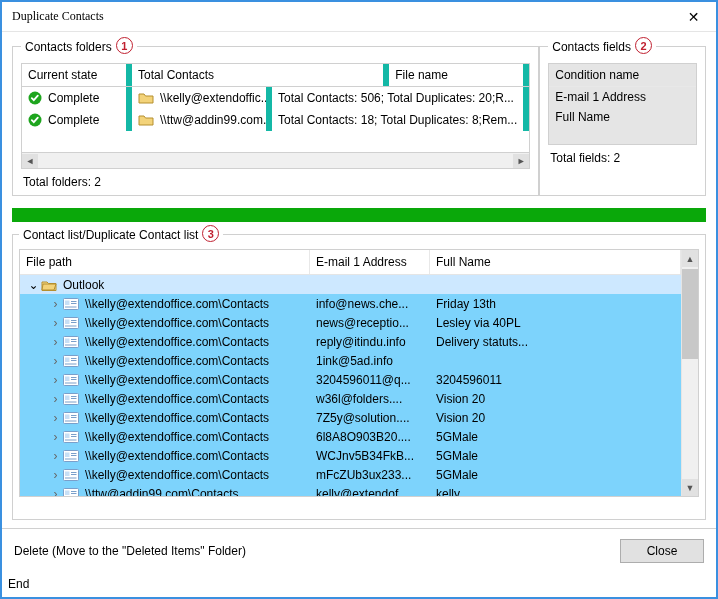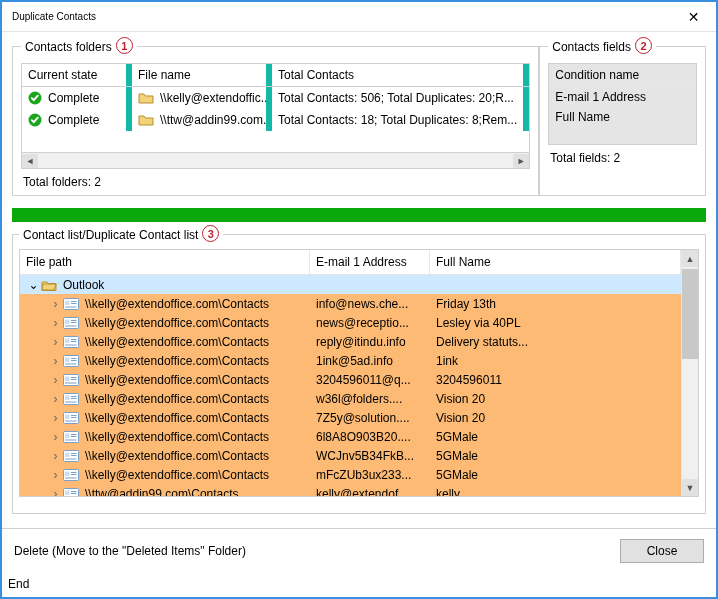--- a/index.html
+++ b/index.html
@@ -1,20 +1,20 @@
 <!DOCTYPE html>
 <html><head>
 <meta charset="utf-8">
 <style>
   * { box-sizing: border-box; }
   html, body { margin:0; padding:0; }
   body { font-family: "Segoe UI", Tahoma, sans-serif; font-size: 12px; color:#000; background:#fff; }
   .frame { width:718px; height:599px; border:2px solid #3a90e0; position:relative; background:#fff; display:flex; flex-direction:column; }
   .titlebar { height:30px; display:flex; align-items:center; padding:0 0 0 10px; border-bottom:1px solid #e5e5e5; }
-  .titlebar .title { flex:1; font-size:10px; }
+  .titlebar .title { flex:1; font-size:12px;font-family:Liberation Serif, serif; }
   .titlebar .close { width:45px; height:30px; display:flex; align-items:center; justify-content:center; font-size:14px; cursor:default; font-family:Arial,sans-serif; }
   .upper { display:flex; padding:6px 10px 4px 10px; }
   fieldset { border:1px solid #d0d0d0; border-radius:0; padding:8px 8px 6px 8px; margin:0; position:relative; }
   fieldset > legend { font-size:12px; padding:0 4px; color:#000; }
   .folders { flex: 0 0 500px; }
   .fields { flex:1; }
   .badge { display:inline-flex; width:17px; height:17px; border:1px solid #c02030; border-radius:50%; color:#c02030; background:#fff; font-size:11px; font-weight:bold; align-items:center; justify-content:center; margin-left:4px; position:relative; top:-1px; }
   .list-head { display:flex; border:1px solid #d0d0d0; background:#fff; }
   .list-head .col, .list-body .cell { padding:4px 6px; border-right:6px solid #14b8a6; white-space:nowrap; overflow:hidden; text-overflow:ellipsis; }
   .list-head .col { font-weight:400; }
@@ -24,22 +24,22 @@
   .folder-icon { width:16px; height:14px; display:inline-block; margin-right:6px; }
   .hscroll { height:16px; border:1px solid #d0d0d0; border-top:none; background:#f0f0f0; display:flex; align-items:center; }
   .hscroll .arrow { width:16px; height:14px; background:#e1e1e1; display:flex; align-items:center; justify-content:center; font-size:9px; color:#555; }
   .hscroll .track { flex:1; }
   .totals { padding:6px 2px 0 2px; }
   .cond-body { border:1px solid #d0d0d0; background:#e5e5e5; height:82px; padding:0; }
   .cond-head { padding:4px 6px; border-bottom:1px solid #e8e8e8; }
   .cond-item { padding:3px 6px; }
   .greenbar { height:14px; background:#0aa80a; margin:8px 10px 0 10px; }
   .lower { margin:4px 10px 0 10px; }
-  .lower fieldset { padding:6px 6px 16px 6px; }
-  .grid { border:1px solid #d0d0d0; height:248px; display:flex; background:#fdba74; }
+  .lower fieldset { padding:6px 6px 22px 6px; }
+  .grid { border:1px solid #d0d0d0; height:248px; display:flex; background:#7dd3fc; }
   .grid-main { flex:1; overflow:hidden; }
   .grid-head { display:flex; border-bottom:1px solid #e5e5e5; background:#fff; }
   .gh { padding:5px 6px; border-right:1px solid #e8e8e8; white-space:nowrap; overflow:hidden; text-overflow:ellipsis; }
   .gh.path { flex: 0 0 290px; }
   .gh.email { flex: 0 0 120px; }
   .gh.fname { flex:1; }
   .grid-rows { }
   .grow { display:flex; align-items:center; height:19px; }
   .grow.selected { background:#cde8ff; }
   .gcell { padding:0 6px; white-space:nowrap; overflow:hidden; text-overflow:ellipsis; }
@@ -67,22 +67,22 @@
   <div class="titlebar">
     <div class="title">Duplicate Contacts</div>
     <div class="close">✕</div>
   </div>
 
   <div class="upper">
     <fieldset class="folders">
       <legend><span class="legtxt">Contacts folders</span><span class="badge">1</span></legend>
       <div class="list-head">
         <div class="col" style="flex:0 0 110px">Current state</div>
+        <div class="col" style="flex:1">Total Contacts</div>
         <div class="col" style="flex:0 0 140px">File name</div>
-        <div class="col" style="flex:1">Total Contacts</div>
       </div>
       <div class="list-body">
         <div class="row">
           <div class="cell" style="flex:0 0 110px;display:flex;align-items:center">
             <span class="check-icon"><svg viewBox="0 0 14 14" width="14" height="14">
                   <circle cx="7" cy="7" r="6.5" fill="#1ea51e"></circle>
                   <path d="M3.8 7.2 l2 2 l4 -4.5" stroke="#fff" stroke-width="1.8" fill="none" stroke-linecap="round"></path>
                 </svg></span>
             <span>Complete</span>
           </div>
@@ -207,21 +207,20 @@
                   <span class="card-icon"><svg viewBox="0 0 16 14" width="16" height="14">
                       <rect x="0.5" y="1.5" width="15" height="11" rx="1" fill="#fff" stroke="#7a9fca"></rect>
                       <rect x="2" y="3.5" width="4.5" height="4.5" fill="#c8dff5"></rect>
                       <line x1="8" y1="4.5" x2="13.5" y2="4.5" stroke="#7a9fca"></line>
                       <line x1="8" y1="6.5" x2="13.5" y2="6.5" stroke="#7a9fca"></line>
                       <line x1="2" y1="10" x2="13.5" y2="10" stroke="#7a9fca"></line>
                     </svg></span>
                   <span>\\kelly@extendoffice.com\Contacts</span>
                 </div>
                 <div class="gcell email">1ink@5ad.info</div>
-                <div class="gcell fname">1ink</div>
               </div>
               <div class="grow">
                 <div class="gcell path" style="padding-left:30px">
                   <span class="twist">›</span>
                   <span class="card-icon"><svg viewBox="0 0 16 14" width="16" height="14">
                       <rect x="0.5" y="1.5" width="15" height="11" rx="1" fill="#fff" stroke="#7a9fca"></rect>
                       <rect x="2" y="3.5" width="4.5" height="4.5" fill="#c8dff5"></rect>
                       <line x1="8" y1="4.5" x2="13.5" y2="4.5" stroke="#7a9fca"></line>
                       <line x1="8" y1="6.5" x2="13.5" y2="6.5" stroke="#7a9fca"></line>
                       <line x1="2" y1="10" x2="13.5" y2="10" stroke="#7a9fca"></line>

